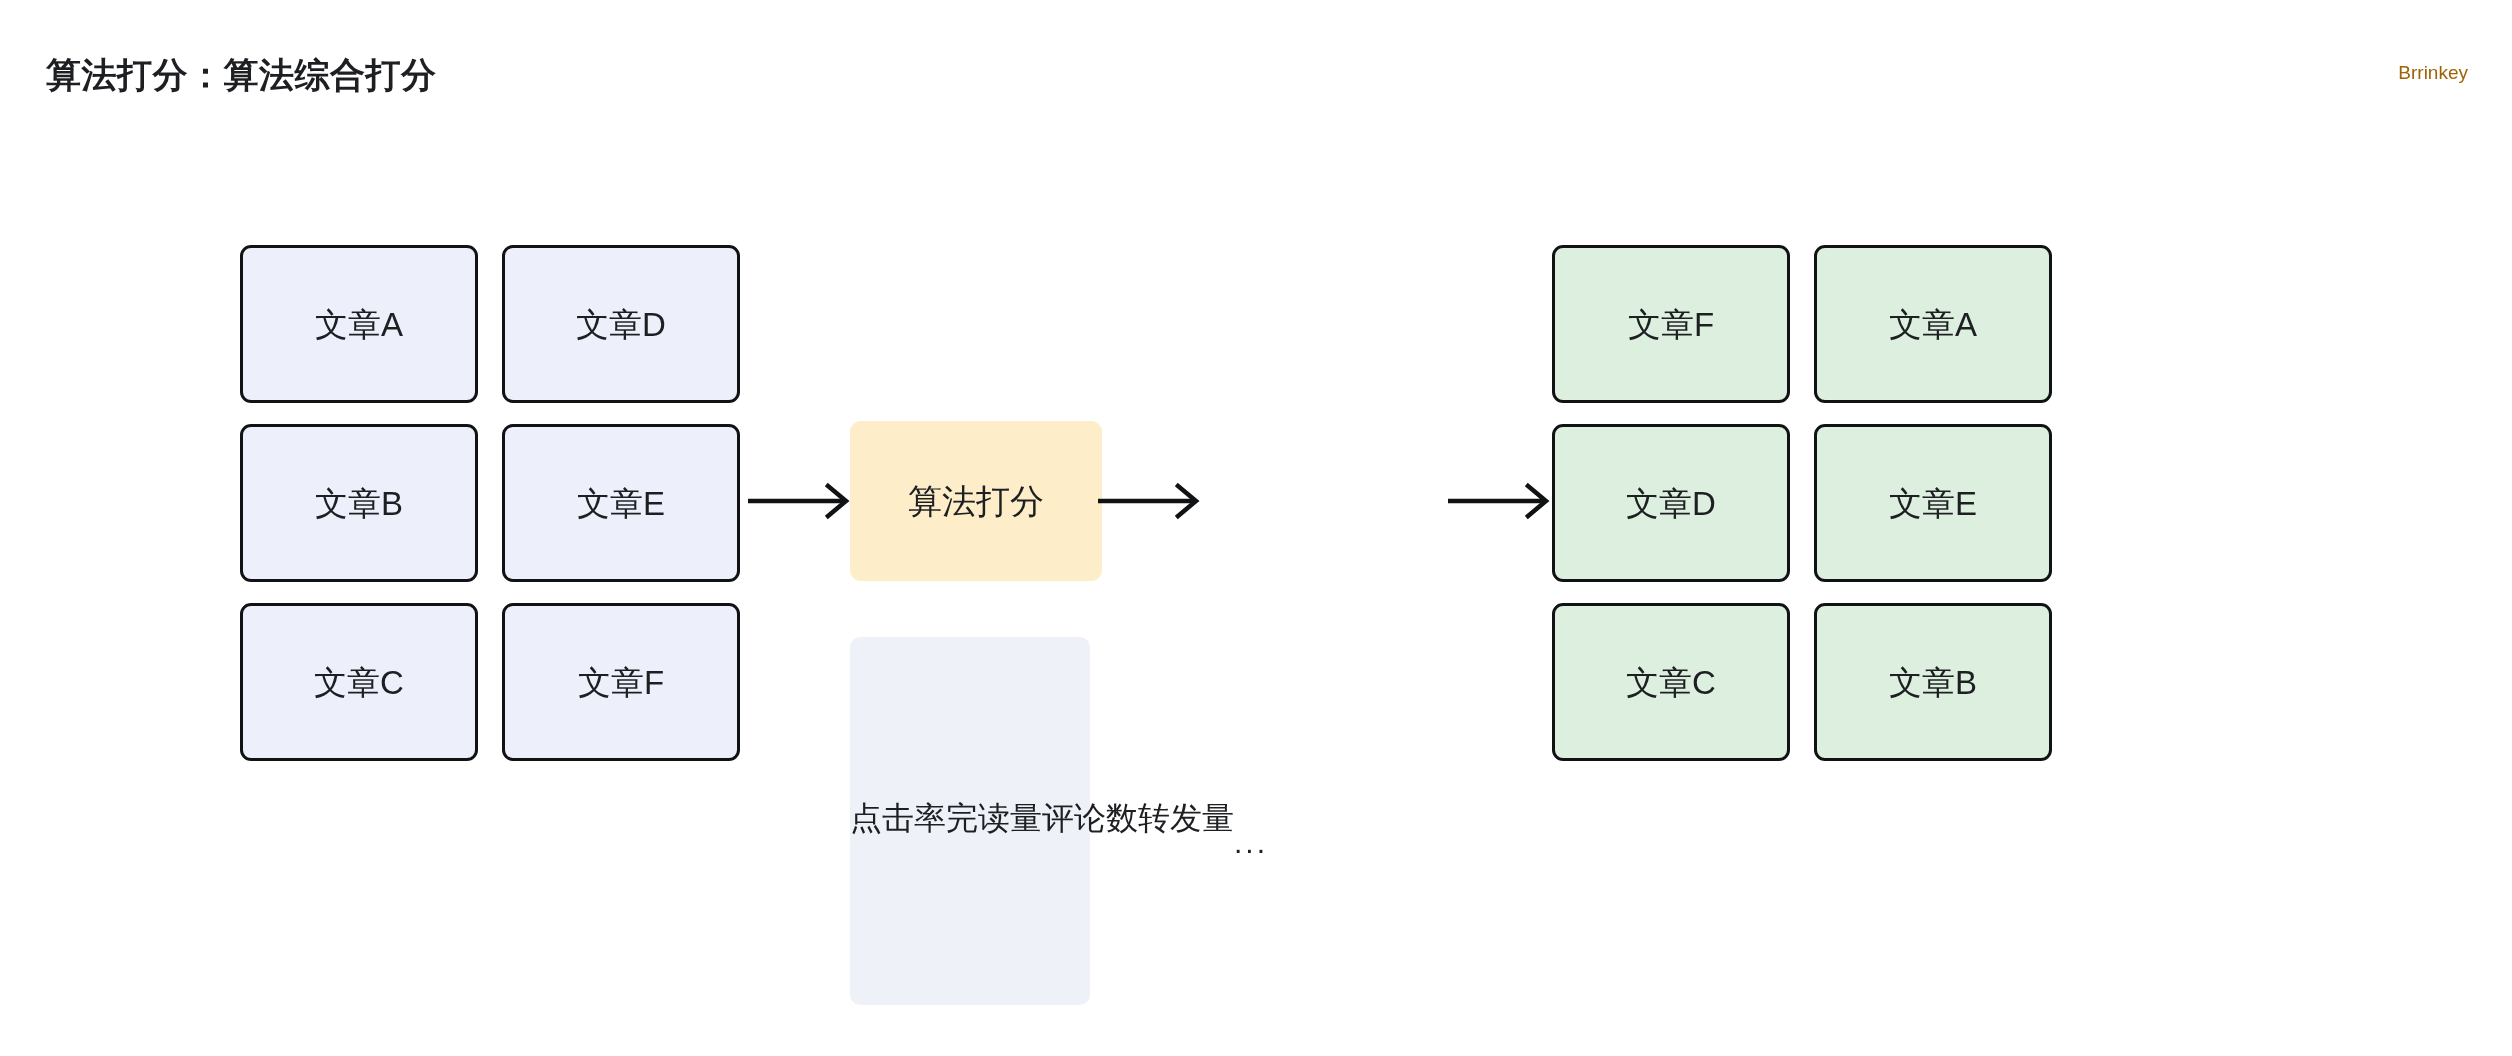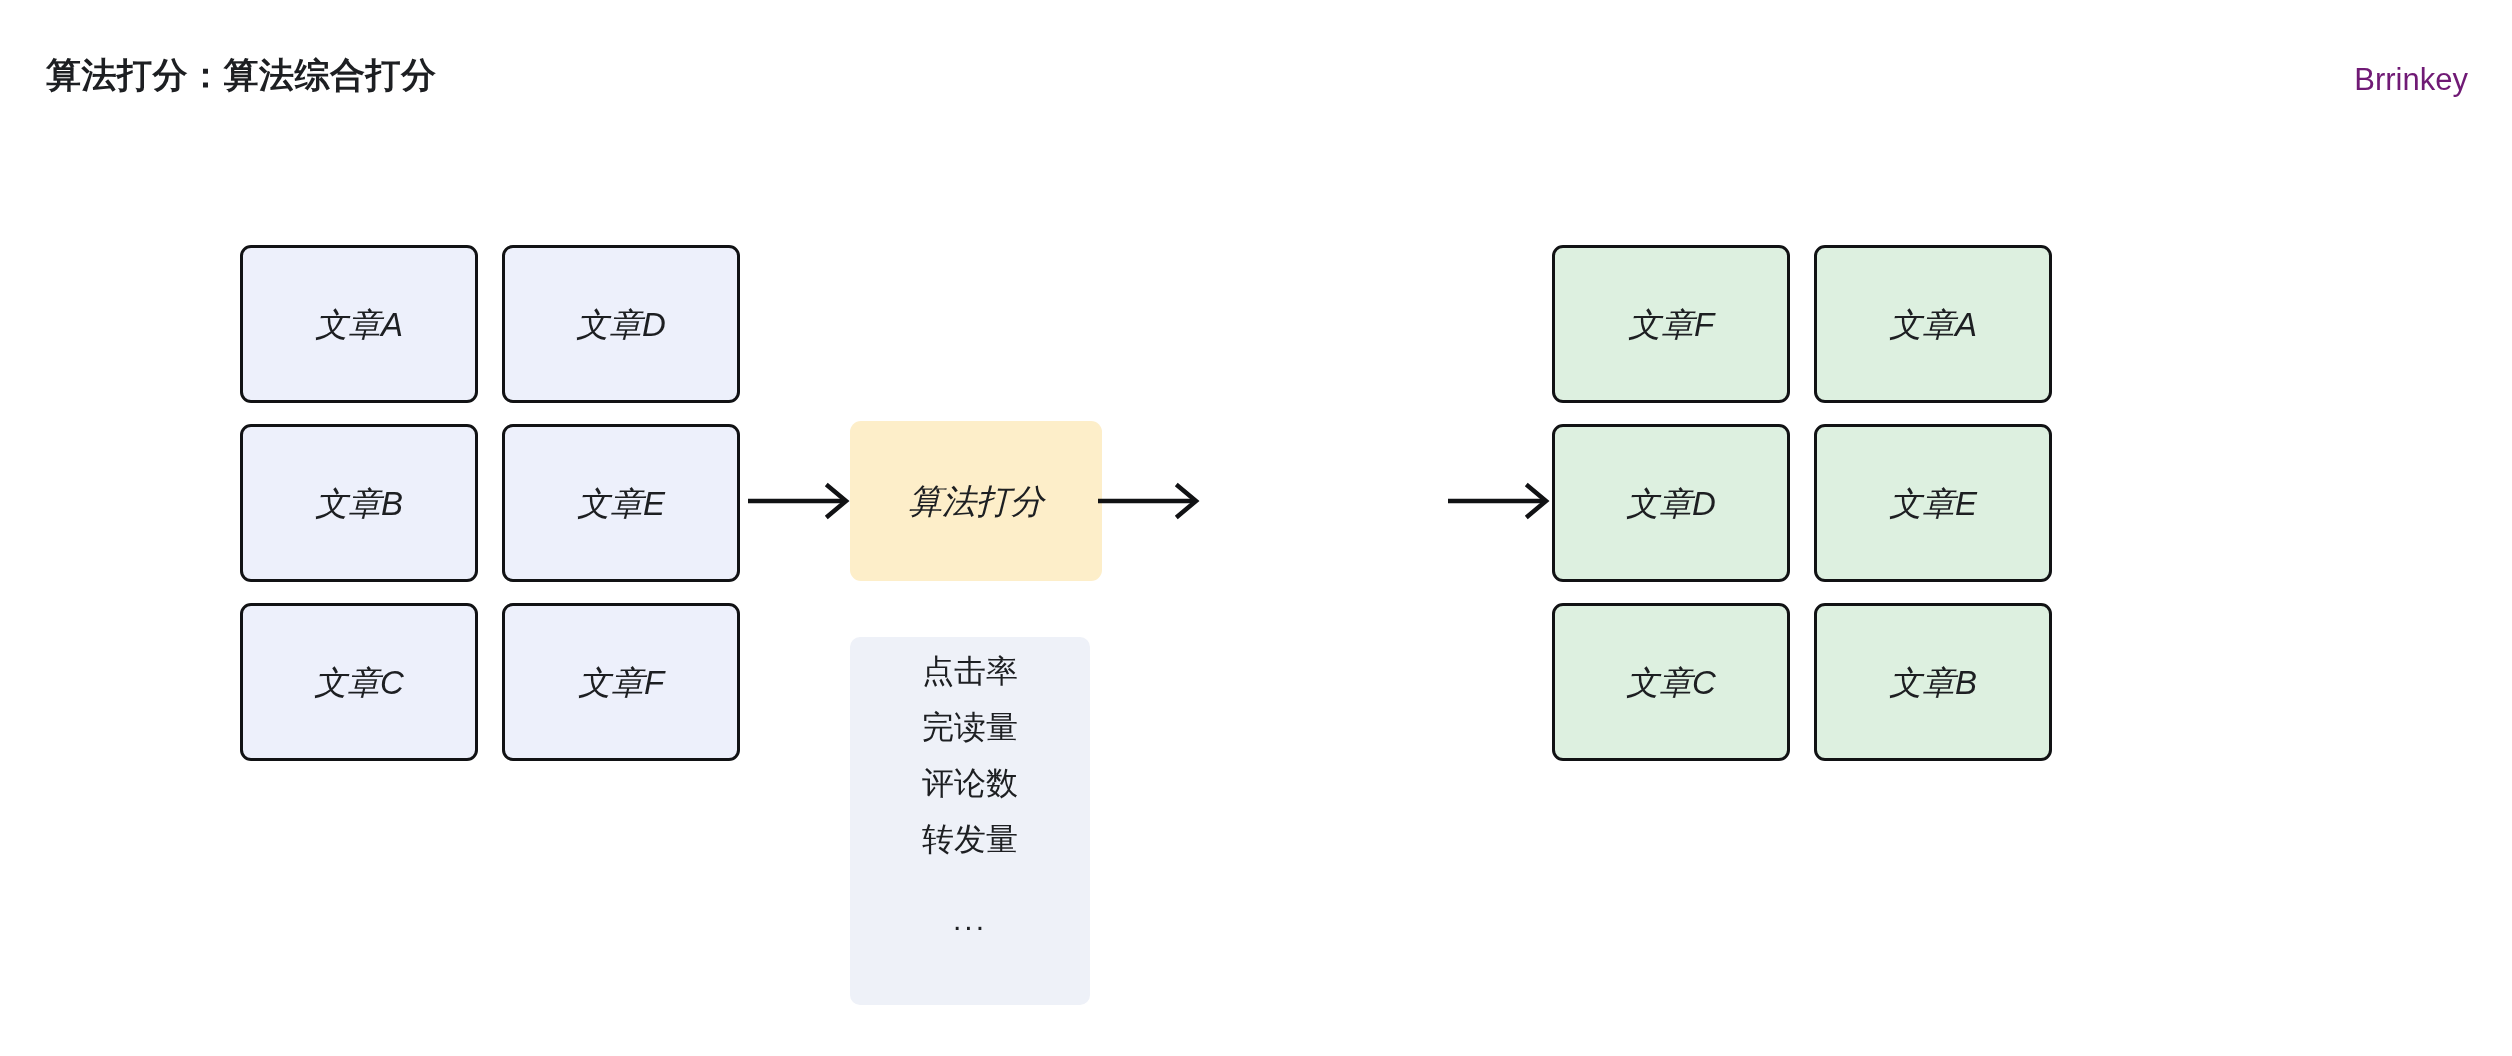--- a/index.html
+++ b/index.html
@@ -31,40 +31,39 @@
     font-size: 35px;
     font-weight: 700;
     letter-spacing: 0.5px;
     color: #1d1f22;
     white-space: nowrap;
   }
   .watermark {
     position: absolute;
     right: 44px;
     top: 62px;
-    font-size: 31px;
+    font-size: 19px;
     font-weight: 400;
-    color: #701a75;
+    color: #a16207;
     white-space: nowrap;
   }
 
   
   .node {
     position: absolute;
     box-sizing: border-box;
     display: flex;
     align-items: center;
     justify-content: center;
     border-radius: 11px;
     font-size: 33px;
     line-height: 1;
     font-weight: 400;
     color: #1d1f22;
     white-space: nowrap;
-    font-style: italic;
   }
 
   .node.article-src {
     width: 238px;
     height: 158px;
     background: #edf0fb;
     border: 3px solid #111214;
   }
 
   .node.article-out {
@@ -86,21 +85,20 @@
   .metrics {
     position: absolute;
     left: 850px;
     top: 637px;
     width: 240px;
     height: 368px;
     box-sizing: border-box;
     background: #eef1f8;
     border-radius: 10px;
     display: flex;
-    flex-direction: column;
     align-items: center;
     justify-content: flex-start;
     padding-top: 18px;
   }
   .metrics-item {
     font-size: 32px;
     line-height: 1;
     color: #1d1f22;
     margin-bottom: 24px;
     white-space: nowrap;

